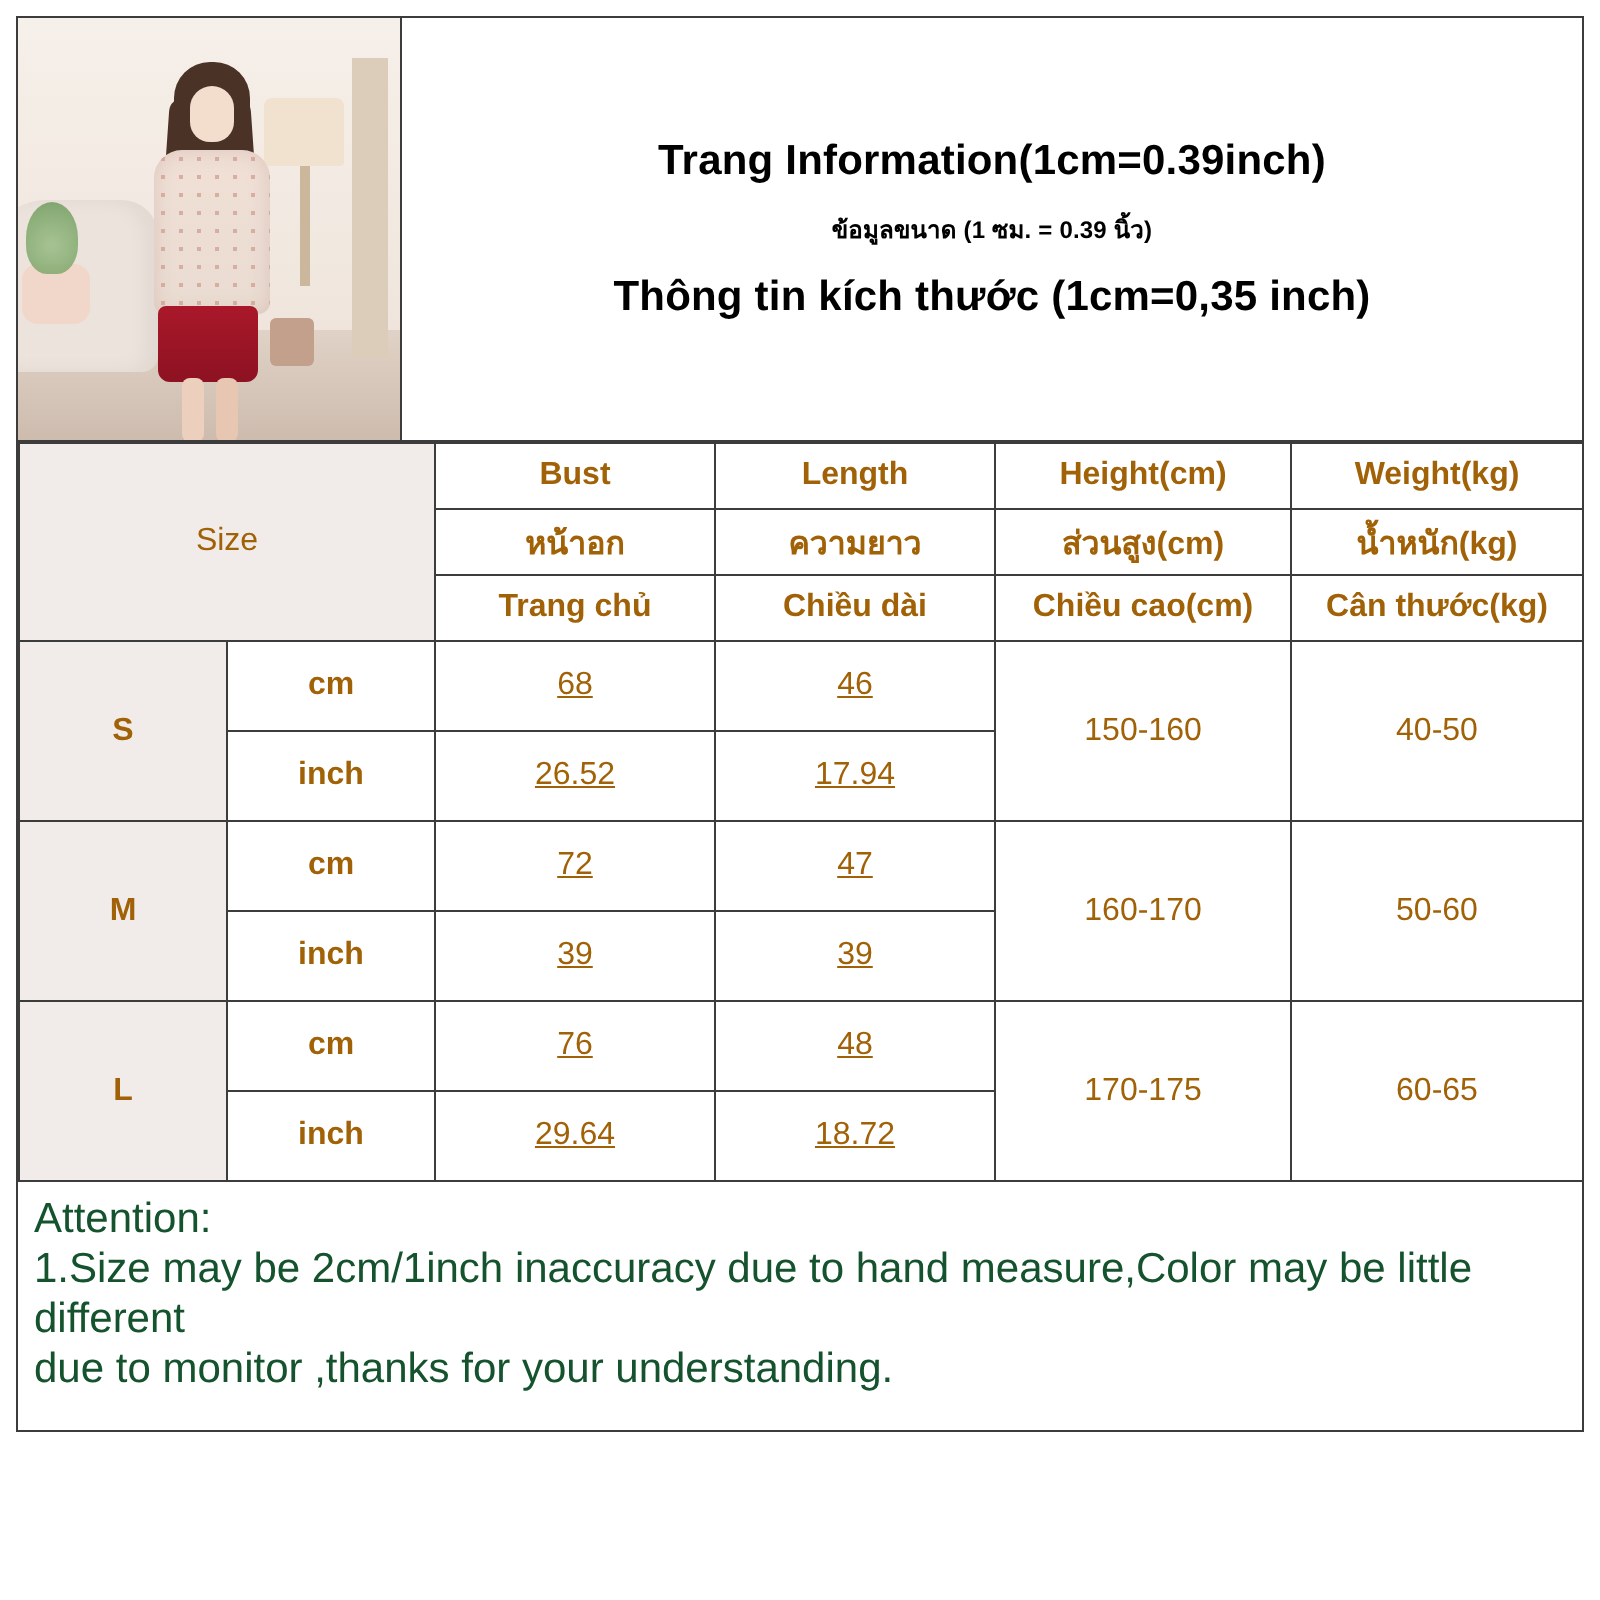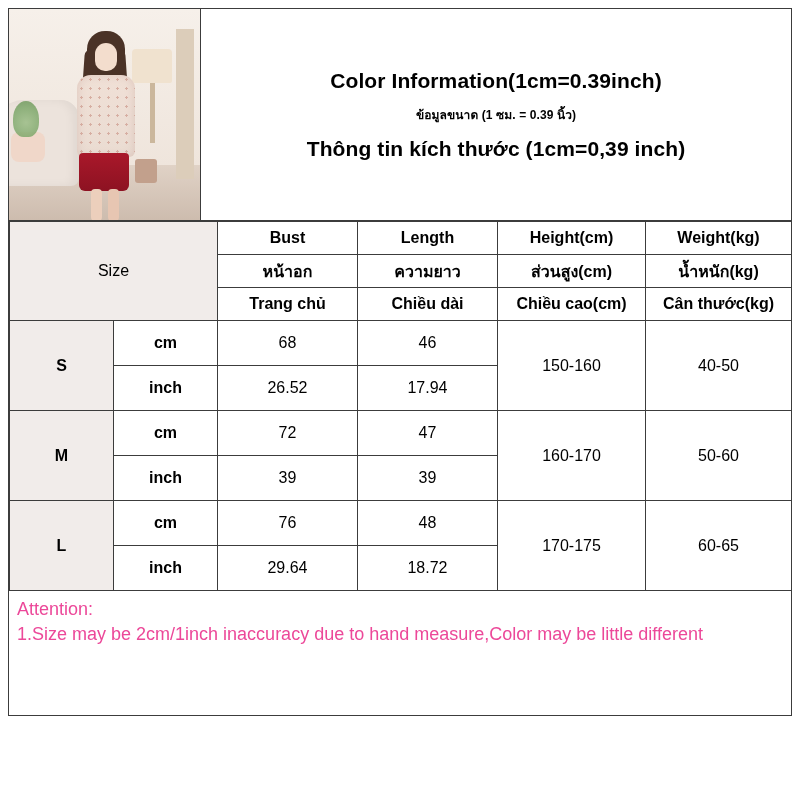--- a/index.html
+++ b/index.html
@@ -162,21 +162,21 @@
   table.size-table {
     border-collapse: collapse;
     width: 100%;
     table-layout: fixed;
   }
   table.size-table td, table.size-table th {
     border: 1px solid #3c3c3c;
     text-align: center;
     vertical-align: middle;
     font-size: 16px;
-    color: #000000;
+    color: #a16207;
     padding: 0;
   }
   .col-size   { width: 104px; }
   .col-unit   { width: 104px; }
   .col-bust   { width: 140px; }
   .col-length { width: 140px; }
   .col-height { width: 148px; }
   .col-weight { width: 146px; }
 
   .hdr-cell {
@@ -194,33 +194,34 @@
     font-size: 20px;
     background: #f1ecea;
   }
   .unit-cell {
     font-weight: bold;
     height: 44px;
   }
   .val-cell {
     font-size: 17px;
     height: 44px;
+    text-decoration: underline;
   }
   .span-cell {
     font-size: 17px;
   }
 
   
   .attention {
     flex: 1 1 auto;
     padding: 6px 8px 4px 8px;
     box-sizing: border-box;
-    font-size: 18px;
+    font-size: 21px;
     line-height: 25px;
-    color: #ec4899;
+    color: #14532d;
   }
   .attention p { margin: 0; }
 </style>
 </head>
 <body>
 
 <div class="page">
   <div class="sheet">
 
     <div class="header">
@@ -238,23 +239,23 @@
         <div class="model-hair3"></div>
         <div class="model-face"></div>
         <div class="model-top"></div>
         <div class="dots"></div>
         <div class="model-skirt"></div>
         <div class="leg-l"></div>
         <div class="leg-r"></div>
         <div class="bag"></div>
       </div>
       <div class="title-area">
-        <div class="title-line">Color Information(1cm=0.39inch)</div>
+        <div class="title-line">Trang Information(1cm=0.39inch)</div>
         <div class="title-line thai">ข้อมูลขนาด (1 ซม. = 0.39 นิ้ว)</div>
-        <div class="title-line">Thông tin kích thước (1cm=0,39 inch)</div>
+        <div class="title-line">Thông tin kích thước (1cm=0,35 inch)</div>
       </div>
     </div>
 
     <table class="size-table">
       <colgroup>
         <col class="col-size">
           <col class="col-unit">
           <col class="col-bust">
         <col class="col-length">
           <col class="col-height">
@@ -321,16 +322,17 @@
           <td class="unit-cell">inch</td>
           <td class="val-cell">29.64</td>
           <td class="val-cell">18.72</td>
         </tr>
       </tbody>
     </table>
 
     <div class="attention">
       <p>Attention:</p>
       <p>1.Size may be 2cm/1inch inaccuracy due to hand measure,Color may be little different</p>
+      <p>due to monitor ,thanks for your understanding.</p>
     </div>
 
   </div>
 </div>
 
 </body></html>

